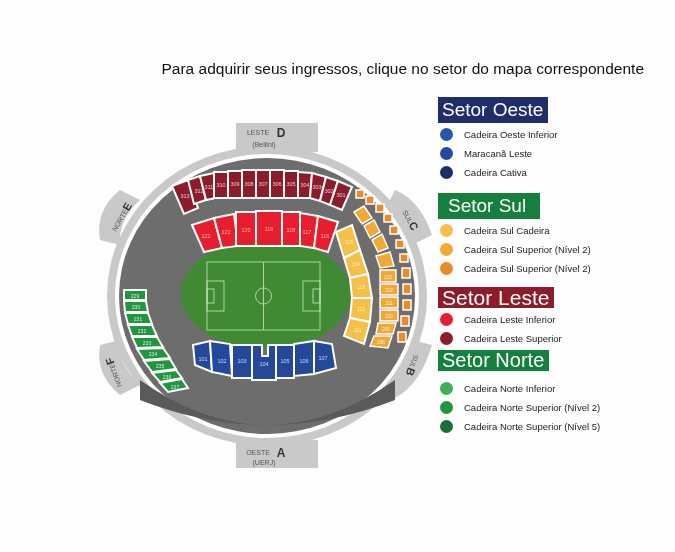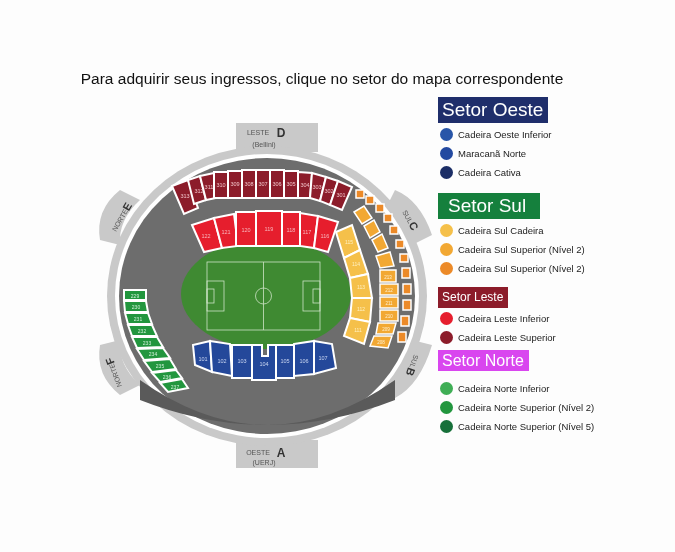--- a/index.html
+++ b/index.html
@@ -1,25 +1,25 @@
 <!DOCTYPE html>
 <html><head>
 <meta charset="utf-8">
 <style>
   html, body { margin:0; padding:0; }
   body { width:675px; height:552px; background:#fdfdfd; position:relative; overflow:hidden;
          font-family:"Liberation Sans", sans-serif; }
-  .title { position:absolute; left:0; width:644px; top:70px; text-align:center; font-size:15.5px; color:#111; }
+  .title { position:absolute; left:0; width:644px; top:60px; text-align:right; font-size:15.5px; color:#111; }
   .map { position:absolute; left:0; top:0; width:675px; height:552px; }
   .legend { position:absolute; left:438px; top:97px; width:170px; }
   .group { position:absolute; left:0; }
   .ghead { display:inline-block; color:#fff; font-size:19px; padding:1px 5px 1px 4px; line-height:24px; }
   .item { position:relative; height:18px; margin-top:1px; font-size:9.5px; color:#222; }
   .dot { position:absolute; left:2px; top:2px; width:13px; height:13px; border-radius:50%; }
-  .item span.lbl { position:absolute; left:20px; top:3px; white-space:nowrap; }
+  .item span.lbl { position:absolute; left:26px; top:3px; white-space:nowrap; }
   svg text { font-family:"Liberation Sans", sans-serif; }
   .sec { cursor:pointer; }
 </style>
 </head>
 <body>
 
 <div class="title">Para adquirir seus ingressos, clique no setor do mapa correspondente</div>
 
 <svg class="map" viewBox="0 0 675 552" xmlns="http://www.w3.org/2000/svg">
 
@@ -225,21 +225,21 @@
 
 <div class="legend">
   <div class="group" style="top:0">
     <div class="ghead" style="background:#1f2e6b">Setor Oeste</div>
     <div class="item" style="margin-top:3px">
         <div class="dot" style="background:#2855a8"></div>
         <span class="lbl">Cadeira Oeste Inferior</span>
       </div>
     <div class="item">
         <div class="dot" style="background:#2349a0"></div>
-        <span class="lbl">Maracanã Norte</span>
+        <span class="lbl">Maracanã Leste</span>
       </div>
     <div class="item">
         <div class="dot" style="background:#1c2e66"></div>
         <span class="lbl">Cadeira Cativa</span>
       </div>
   </div>
   <div class="group" style="top:96px">
     <div class="ghead" style="background:#15803d;padding:1px 14px 1px 10px">Setor Sul</div>
     <div class="item" style="margin-top:3px">
         <div class="dot" style="background:#f5c04a"></div>
@@ -248,32 +248,32 @@
     <div class="item">
         <div class="dot" style="background:#f2a833"></div>
         <span class="lbl">Cadeira Sul Superior (Nível 2)</span>
       </div>
     <div class="item">
         <div class="dot" style="background:#ec8a28"></div>
         <span class="lbl">Cadeira Sul Superior (Nível 2)</span>
       </div>
   </div>
   <div class="group" style="top:190px">
-    <div class="ghead" style="background:#8c1c2a;font-size:12px;line-height:19px">Setor Leste</div>
+    <div class="ghead" style="background:#8c1c2a;font-size:21px;line-height:19px">Setor Leste</div>
     <div class="item" style="margin-top:2px">
         <div class="dot" style="background:#e61e2d"></div>
         <span class="lbl">Cadeira Leste Inferior</span>
       </div>
     <div class="item">
         <div class="dot" style="background:#8c1c2a"></div>
         <span class="lbl">Cadeira Leste Superior</span>
       </div>
   </div>
   <div class="group" style="top:253px">
-    <div class="ghead" style="background:#d946ef;font-size:16px;line-height:19px">Setor Norte</div>
+    <div class="ghead" style="background:#15803d;font-size:20px;line-height:19px">Setor Norte</div>
     <div class="item" style="margin-top:9px">
         <div class="dot" style="background:#3fae55"></div>
         <span class="lbl">Cadeira Norte Inferior</span>
       </div>
     <div class="item">
         <div class="dot" style="background:#22963e"></div>
         <span class="lbl">Cadeira Norte Superior (Nível 2)</span>
       </div>
     <div class="item">
         <div class="dot" style="background:#17703a"></div>

